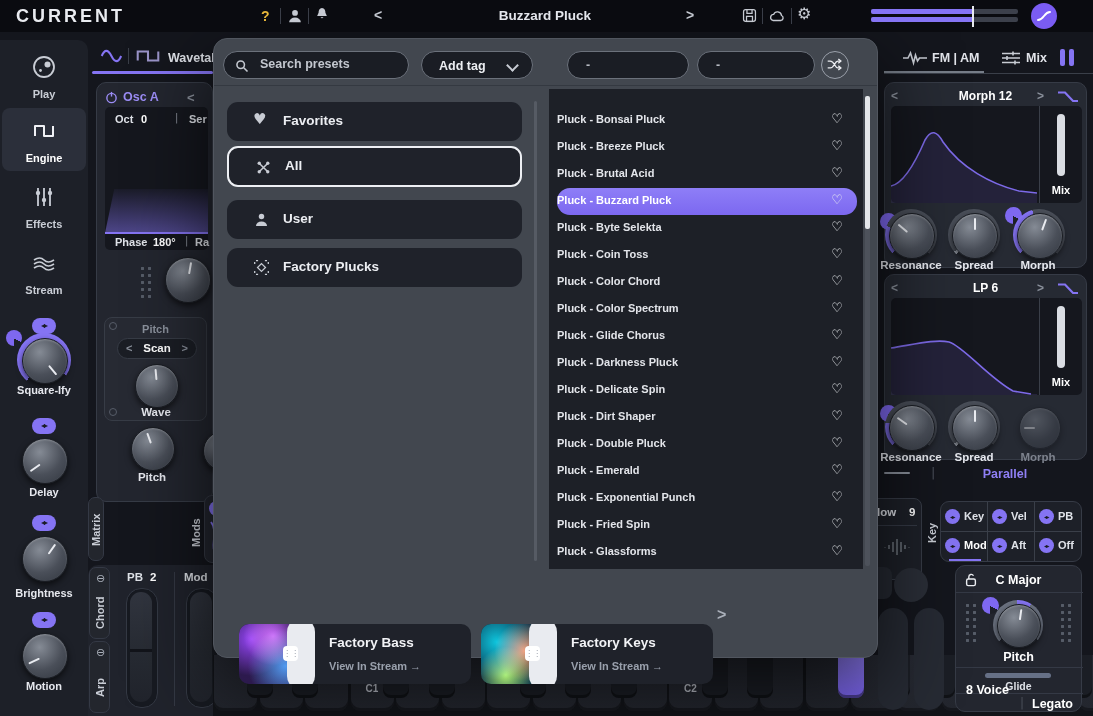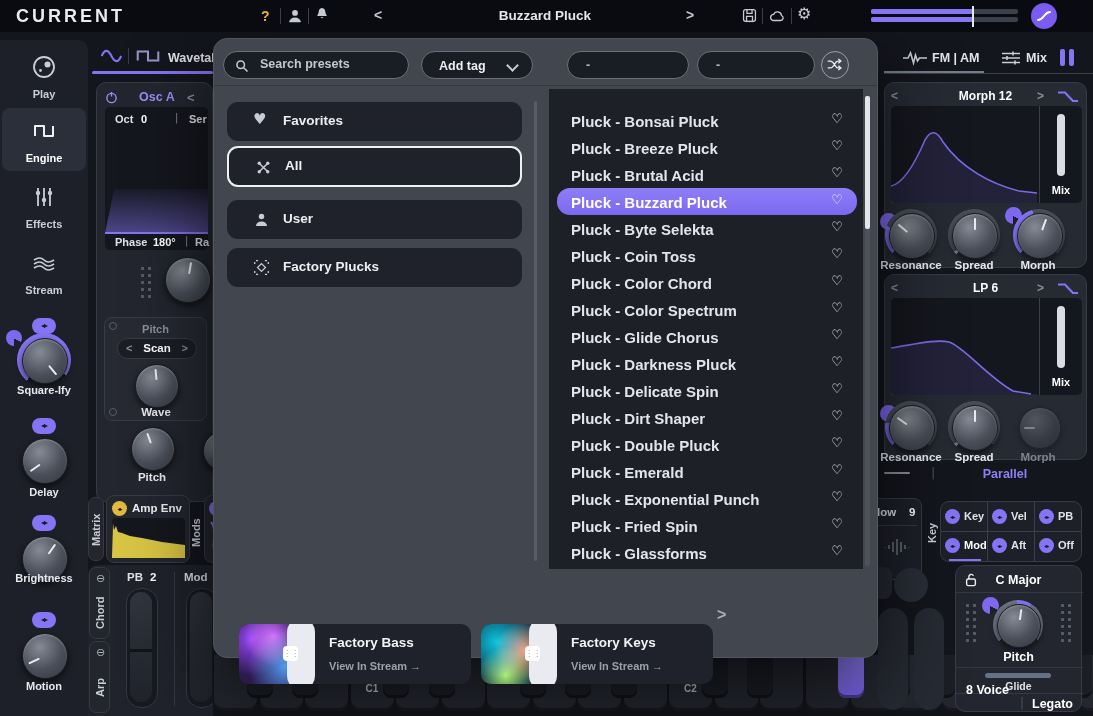--- a/index.html
+++ b/index.html
@@ -82,21 +82,21 @@
   #search-input{position:absolute;left:34px;top:4px;width:140px;background:transparent;border:none;outline:none;
     color:#e8eaee;font-family:"Liberation Sans",sans-serif;font-size:12.5px;font-weight:700;}
   #search-input::placeholder{color:#c3c7cf;opacity:1;}
   .chev{position:absolute;width:7px;height:7px;border-right:2px solid #c8ccd4;border-bottom:2px solid #c8ccd4;transform:rotate(45deg);}
   .catbtn{position:absolute;left:226px;width:295px;height:39px;background:#1f222a;border-radius:11px;}
   .catbtn.sel{height:41px;border:2px solid #eef0f4;box-sizing:border-box;}
   .catlab{position:absolute;left:56px;top:11px;font-size:13.5px;font-weight:700;color:#eceef2;}
   .catbtn.sel .catlab{top:10px;}
   .catic{position:absolute;left:26px;top:11px;}
   .prow{position:absolute;left:8px;width:300px;height:27px;}
-  .pname{position:absolute;left:14px;top:6px;font-size:15px;font-weight:700;color:#e3e5ea;}
+  .pname{position:absolute;left:0;top:6px;font-size:11px;font-weight:700;color:#e3e5ea;}
   .pheart{position:absolute;right:14px;top:5px;font-size:13px;color:#e8eaee;}
   .prow.sel{background:linear-gradient(180deg,#8e7ef7,#7c68f0);border-radius:13px;}
   .prow.sel .pname{color:#fff;}
   .card{position:absolute;top:585px;width:232px;height:60px;background:#1f222a;border-radius:10px;overflow:hidden;}
   .thumb{position:absolute;left:0;top:0;width:62px;height:60px;}
   .thumb::after{content:"";position:absolute;right:-14px;top:-6px;width:28px;height:72px;background:#e9ebf0;border-radius:14px;}
   .badge{position:absolute;left:44px;top:22px;width:15px;height:15px;background:#fff;border-radius:4px;z-index:2;
     color:#9aa0ab;font-size:8px;line-height:15px;text-align:center;}
   .cardtitle{position:absolute;left:90px;top:11px;font-size:13.5px;font-weight:700;color:#f2f3f6;}
   .cardlink{position:absolute;left:90px;top:36px;font-size:11px;font-weight:700;color:#99a0ac;}
@@ -212,21 +212,21 @@
     <div class="pill glyph" style="left:32px;top:378px;">◂▸</div>
     <div class="knob" style="left:22px;top:398px;width:44px;height:44px;">
         <div class="ptr" style="transform:rotate(-125deg);"></div>
       </div>
     <div class="maclab" style="top:446px;">Delay</div>
 
     <div class="pill glyph" style="left:32px;top:475px;">◂▸</div>
     <div class="knob" style="left:22px;top:496px;width:44px;height:44px;">
         <div class="ptr" style="transform:rotate(35deg);"></div>
       </div>
-    <div class="maclab" style="top:532px;">Brightness</div>
+    <div class="maclab" style="top:547px;">Brightness</div>
 
     <div class="pill glyph" style="left:32px;top:572px;">◂▸</div>
     <div class="knob" style="left:22px;top:593px;width:44px;height:44px;">
         <div class="ptr" style="transform:rotate(-115deg);"></div>
       </div>
     <div class="maclab" style="top:640px;">Motion</div>
   </div>
 
   <span class="abs" style="left:100px;top:48px;">
     <svg width="24" height="16" viewBox="0 0 20 14" fill="none" stroke="#8574f3" stroke-width="1.8">
@@ -242,21 +242,21 @@
   <div class="abs txt" style="left:168px;top:51px;font-size:12.5px;">Wavetab</div>
   <div class="abs" style="left:92px;top:71px;width:121px;height:3px;background:#8574f3;border-radius:2px;"></div>
 
   <div class="panel" style="left:96px;top:82px;width:117px;height:420px;">
     <span class="abs" style="left:8px;top:8px;">
       <svg width="13" height="13" viewBox="0 0 14 14" fill="none" stroke="#9b8cf5" stroke-width="1.5">
           <circle cx="7" cy="7.5" r="5"></circle>
           <path d="M7 1 V6"></path>
         </svg>
     </span>
-    <div class="abs b" style="left:26px;top:7px;font-size:12.5px;color:#9b8cf5;margin-left:16px;">Osc A</div>
+    <div class="abs b" style="left:26px;top:7px;font-size:12.5px;color:#9b8cf5;">Osc A</div>
     <div class="abs b dim" style="left:90px;top:7px;font-size:13px;">&lt;</div>
 
     <div class="display" style="left:8px;top:24px;width:103px;height:143px;">
       <span class="abs txt" style="left:10px;top:6px;font-size:11px;">Oct</span>
       <span class="abs b" style="left:36px;top:6px;font-size:11px;color:#fff;">0</span>
       <span class="abs glyph dim" style="left:70px;top:6px;font-size:10px;">|</span>
       <span class="abs txt" style="left:84px;top:6px;font-size:11px;">Ser</span>
       <div class="abs" style="left:0;top:82px;width:103px;height:44px;background:linear-gradient(180deg,rgba(133,116,243,.05),rgba(133,116,243,.5));clip-path:polygon(9% 0,100% 0,100% 100%,0 100%);"></div>
       <div class="abs" style="left:0;top:125px;width:103px;height:2px;background:#8574f3;"></div>
       <span class="abs txt" style="left:10px;top:129px;font-size:11px;">Phase</span>
@@ -290,29 +290,20 @@
         <div class="ptr" style="transform:rotate(-20deg);"></div>
       </div>
     <div class="knoblab" style="left:24px;top:388px;width:62px;">Pitch</div>
     <div class="knob" style="left:106px;top:348px;width:38px;height:38px;">
         <div class="ptr" style="transform:rotate(25deg);"></div>
       </div>
   </div>
 
   <div class="vtab" style="left:88px;top:497px;width:16px;height:64px;">
     <div class="vlabel" style="left:1px;top:6px;height:52px;">Matrix</div>
-  </div>
-  <div class="panel" style="left:106px;top:495px;width:84px;height:68px;border-radius:8px;">
-    <div class="pill glyph" style="left:5px;top:5px;width:15px;height:15px;line-height:15px;font-size:6px;background:#e0b93e;border-radius:50%;">◂▸</div>
-    <div class="abs b" style="left:25px;top:6px;font-size:11.5px;color:#eceef2;">Amp Env</div>
-    <div class="display" style="left:5px;top:22px;width:73px;height:40px;border-radius:4px;">
-      <svg width="73" height="40" viewBox="0 0 73 40">
-          <path d="M0 38 L1 5 L2 12 L4 8 L6 14 L10 15 L18 18 L30 20 L50 24 L73 27 L73 40 L0 40 Z" fill="#d8c544"></path>
-        </svg>
-    </div>
   </div>
   <div class="vlabel" style="left:190px;top:508px;height:50px;">Mods</div>
   <div class="panel" style="left:204px;top:495px;width:40px;height:68px;border-radius:8px;">
     <div class="pill glyph" style="left:4px;top:5px;width:15px;height:15px;line-height:15px;font-size:6px;border-radius:50%;">◂▸</div>
     <svg class="abs" style="left:2px;top:24px;" width="20" height="40" viewBox="0 0 20 40" fill="none" stroke="#8574f3" stroke-width="2">
         <path d="M4 2 C12 12 2 26 10 38"></path>
       </svg>
   </div>
 
   <div class="abs" style="left:88px;top:565px;width:160px;height:151px;background:#20232c;border-radius:10px 0 0 0;"></div>

